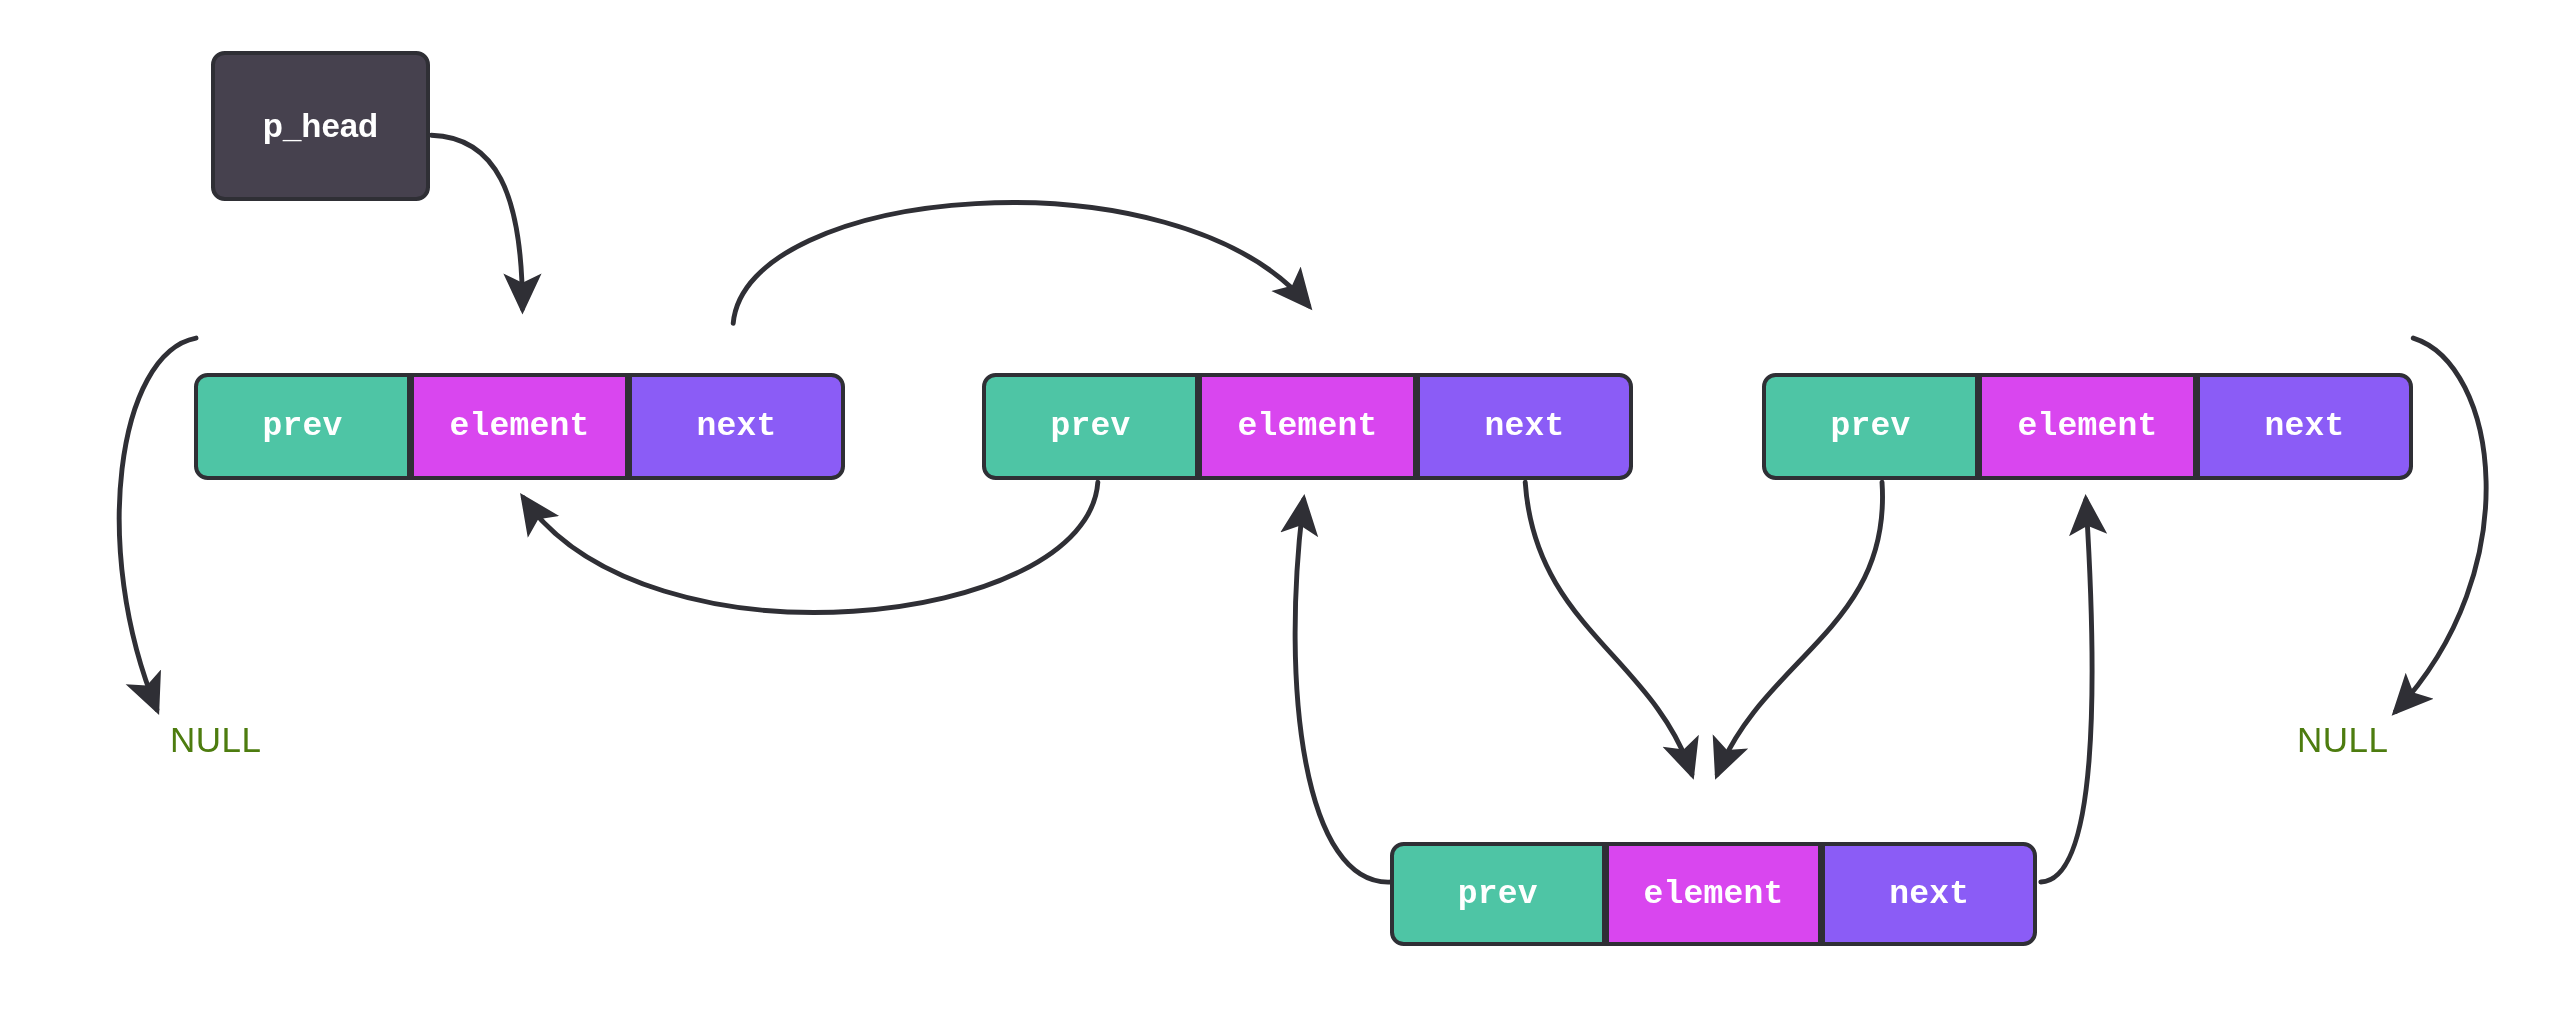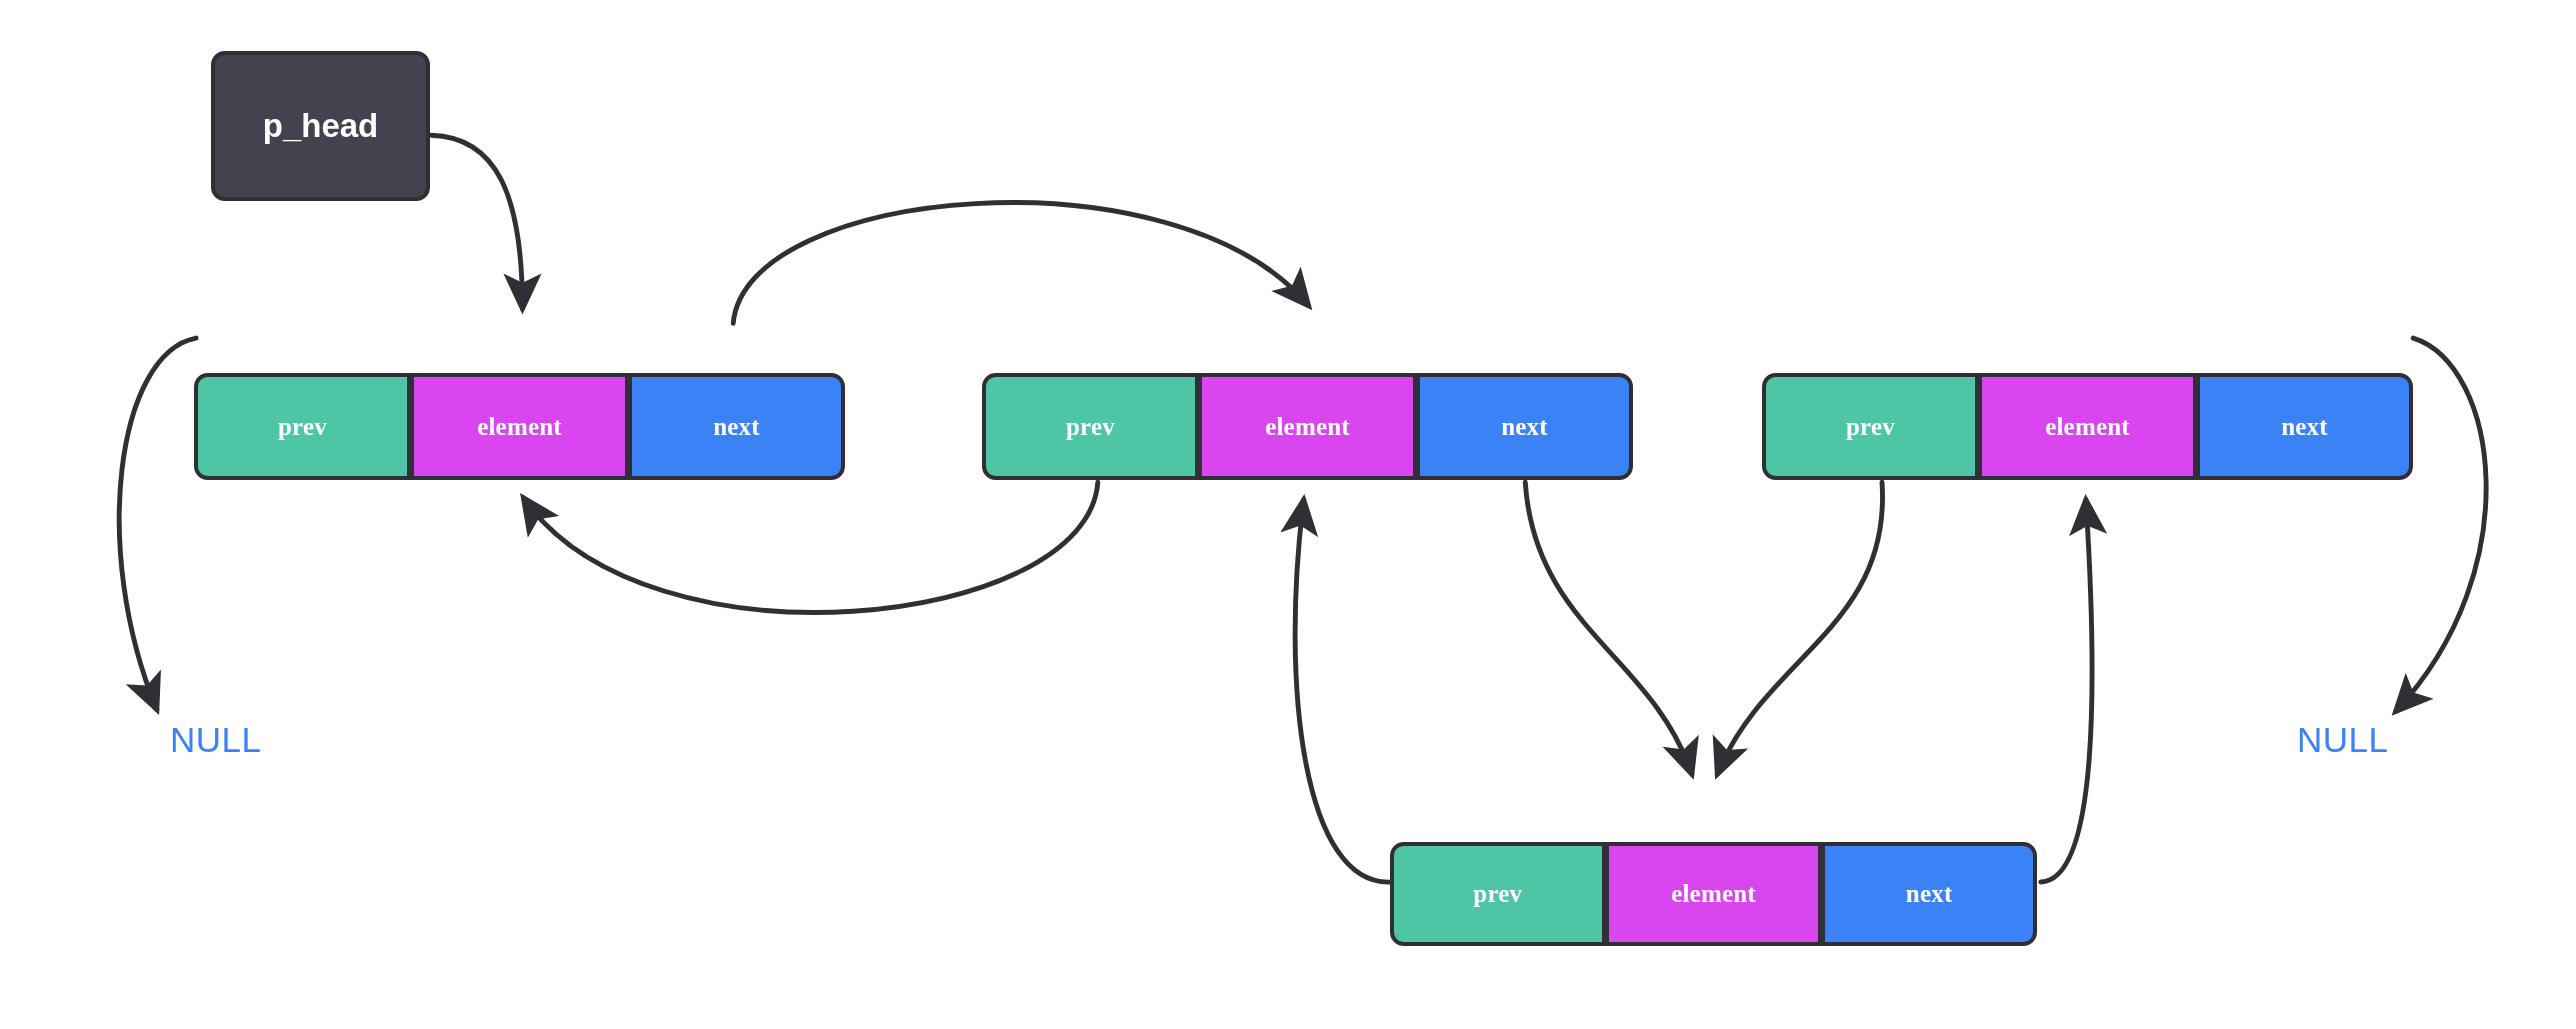--- a/index.html
+++ b/index.html
@@ -29,21 +29,21 @@
   }
   .edge-path {
     fill: none;
     stroke: #2f2f35;
     stroke-width: 5;
     stroke-linecap: round;
   }
   .null-label {
     position: absolute;
     font-size: 35px;
-    color: #3b82f6;
+    color: #4d7c0f;
     font-family: "Liberation Sans", sans-serif;
     white-space: nowrap;
     letter-spacing: 0.5px;
   }
   .ptr-box {
     position: absolute;
     background: #46414e;
     border: 4.9px solid #2f2f35;
     border-radius: 13.7px;
     box-sizing: border-box;
@@ -60,37 +60,37 @@
     display: flex;
     box-sizing: border-box;
   }
   .cell {
     box-sizing: border-box;
     border: 4.9px solid #2f2f35;
     display: flex;
     align-items: center;
     justify-content: center;
     color: #ffffff;
-    font-size: 25px;
+    font-size: 33px;
     font-weight: bold;
-    font-family: Liberation Serif, serif;
+    font-family: Liberation Mono, monospace;
     letter-spacing: 0.2px;
     margin-top: 48px;
   }
   .cell.prev {
     background: #4ec5a5;
     border-radius: 13.7px 0 0 13.7px;
   }
   .cell.element {
     background: #d946ef;
     border-left-width: 3.9px;
     border-right-width: 3.9px;
   }
   .cell.next {
-    background: #3b82f6;
+    background: #8b5cf6;
     border-radius: 0 13.7px 13.7px 0;
   }
 </style>
 </head>
 <body>
 
 <div id="stage">
 
   <svg id="edges" viewBox="0 0 2628 1050" preserveAspectRatio="none">
     <defs>

